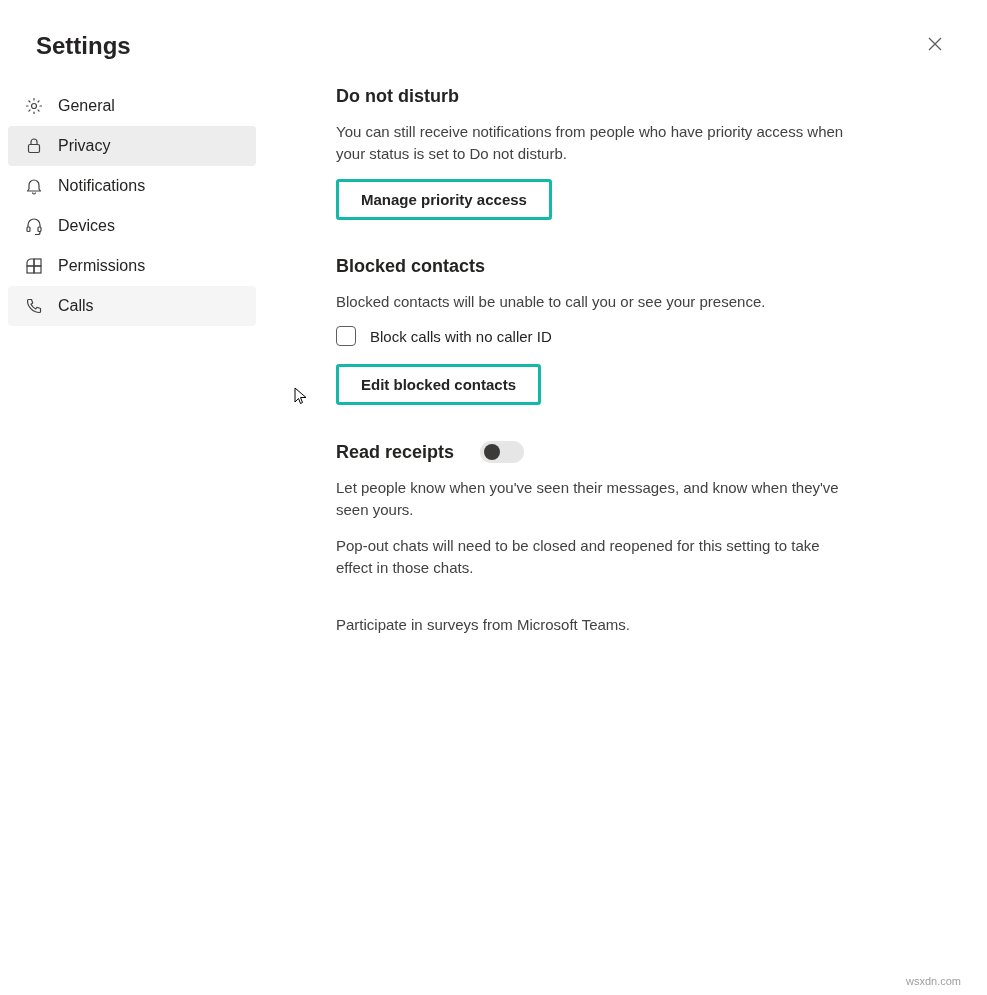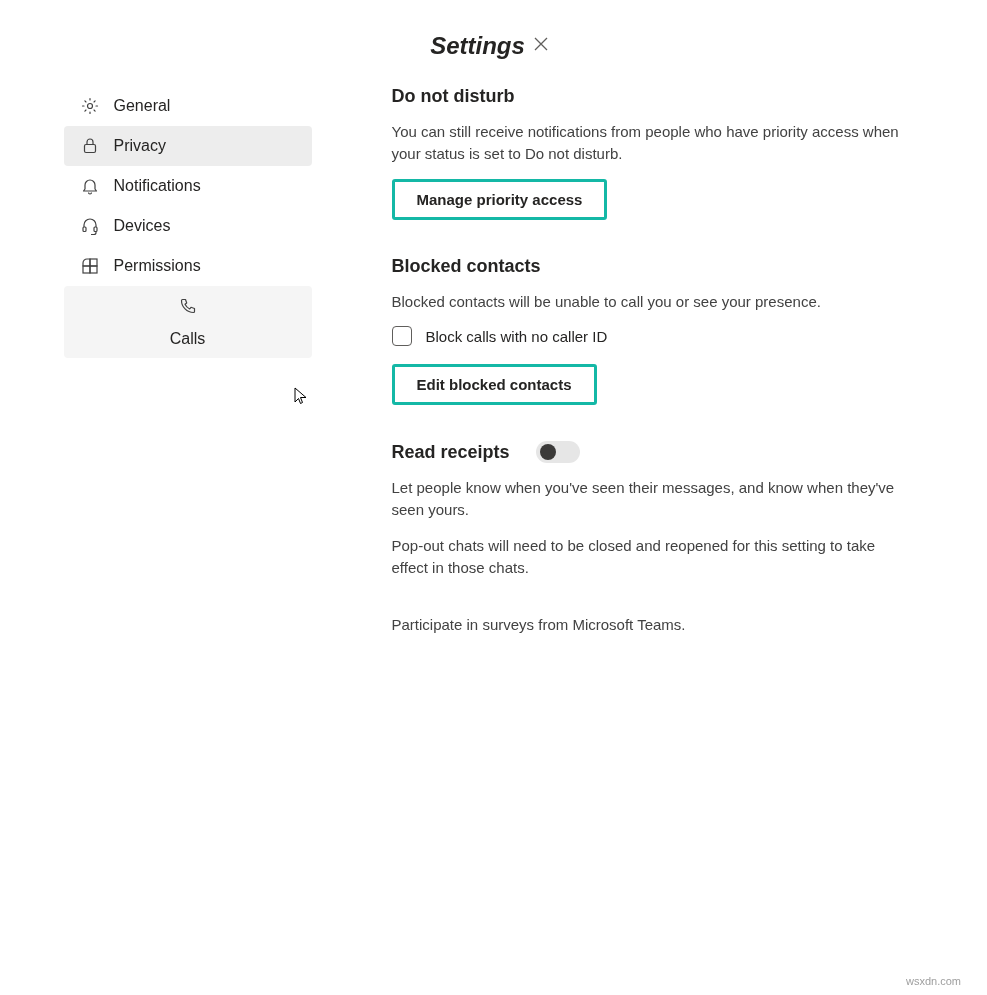--- a/index.html
+++ b/index.html
@@ -7,42 +7,40 @@
       font-family: "Segoe UI", -apple-system, BlinkMacSystemFont, sans-serif;
       background: #ffffff;
       color: #252423;
       width: 987px;
       height: 995px;
       position: relative;
     }
     .header {
       padding: 30px 36px 24px 36px;
       display: flex;
-      justify-content: center;
-      align-items: center;
-      font-style: italic;
+      justify-content: space-between;
+      align-items: center;
     }
     .header-title {
       font-size: 24px;
       font-weight: 700;
       color: #252423;
     }
     .close-btn {
       width: 32px;
       height: 32px;
       display: flex;
       align-items: center;
       justify-content: center;
       cursor: pointer;
       color: #605e5c;
     }
     .layout {
       display: flex;
-      padding: 0 20px;
-      justify-content: center;
+      padding: 0 8px;
     }
     .sidebar {
       width: 260px;
       flex-shrink: 0;
       padding-right: 12px;
     }
     .sidebar-item {
       display: flex;
       align-items: center;
       gap: 14px;
@@ -51,21 +49,20 @@
       cursor: pointer;
       font-size: 16px;
       color: #252423;
     }
     .sidebar-item.selected {
       background: #ededed;
       font-weight: 400;
     }
     .sidebar-item.hover {
       background: #f5f5f5;
-      flex-direction: column;
     }
     .sidebar-item .icon {
       width: 20px;
       height: 20px;
       display: flex;
       align-items: center;
       justify-content: center;
       color: #424242;
     }
     .sidebar-item .icon svg { stroke: #424242; }

